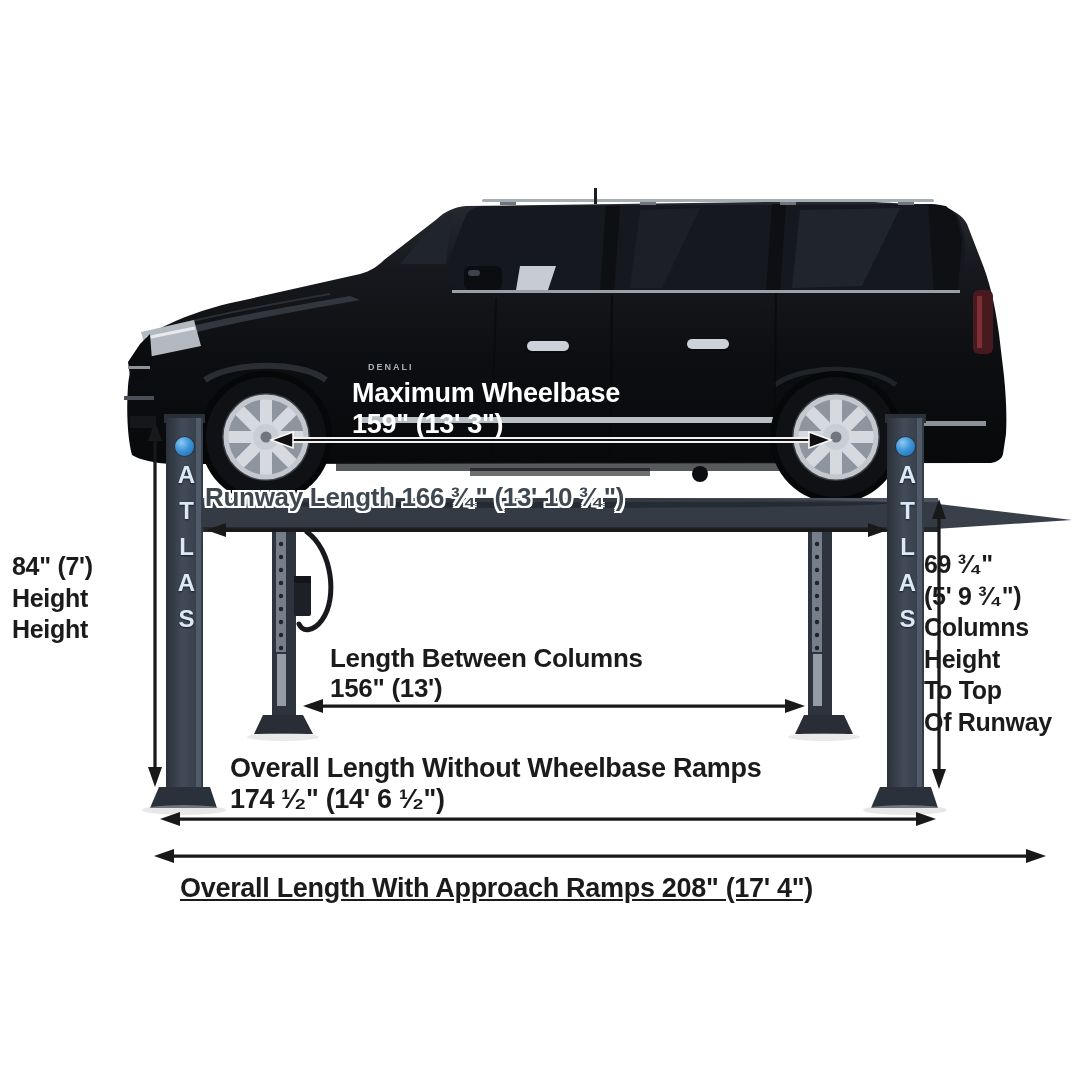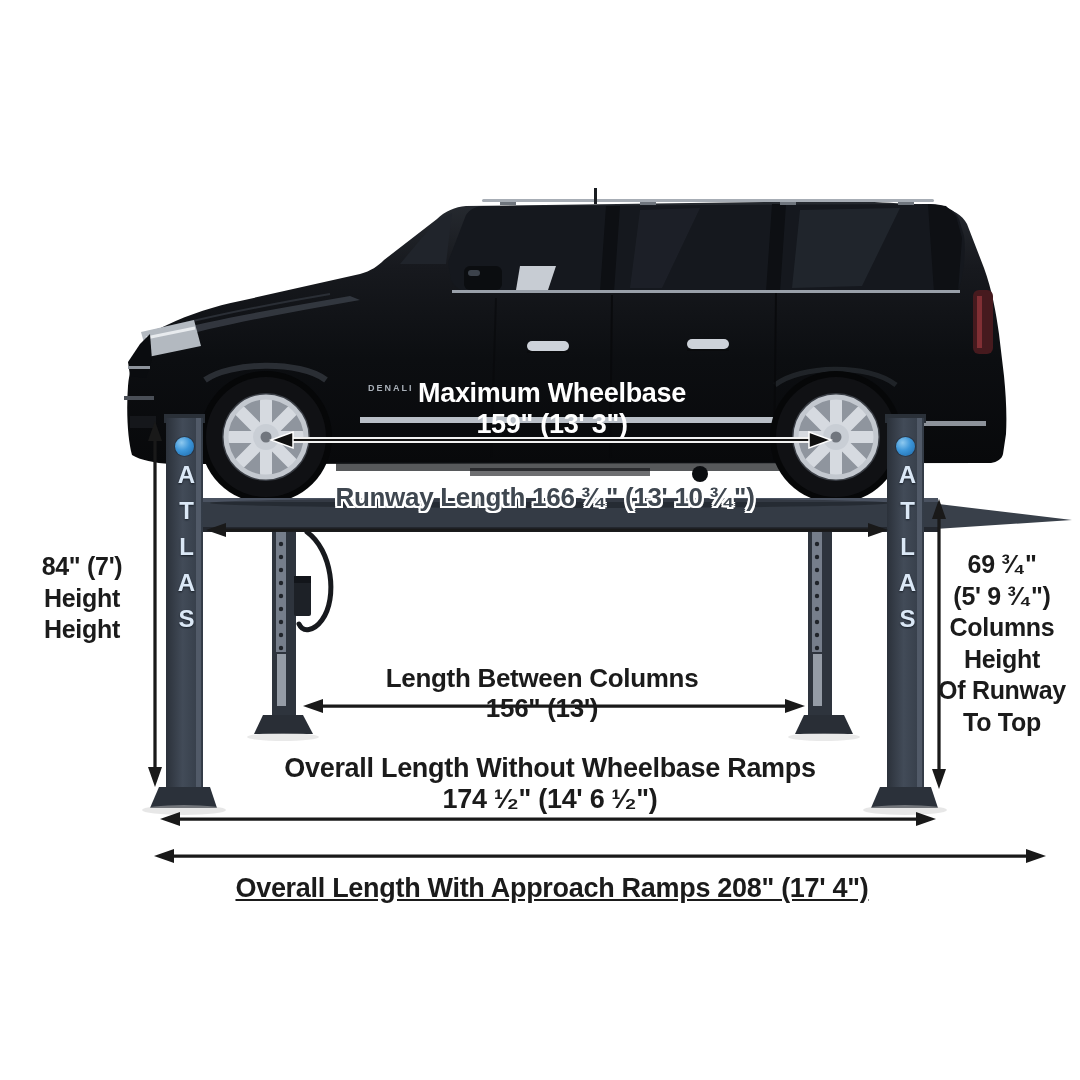--- a/index.html
+++ b/index.html
@@ -2,52 +2,52 @@
 <html><head>
 <meta charset="utf-8">
 <style>
   html,body{margin:0;padding:0;background:#ffffff;}
   .stage{
     position:relative;width:1080px;height:1080px;background:#ffffff;overflow:hidden;
     font-family:"Liberation Sans","DejaVu Sans",sans-serif;
   }
   .stage svg{position:absolute;left:0;top:0;}
   .lbl{
-    position:absolute;font-weight:bold;color:#1b1b1b;text-align:center;
+    position:absolute;font-weight:bold;color:#1b1b1b;
     letter-spacing:-0.3px;line-height:1.14;white-space:nowrap;
   }
   .lbl div{white-space:nowrap;}
   .wheelbase-lbl{left:352px;top:378px;width:400px;font-size:27px;color:#ffffff;}
   .runway-lbl{
     left:205px;top:483px;width:680px;font-size:26px;color:#3f4750;
     text-shadow:-2px -2px 0 #fff,2px -2px 0 #fff,-2px 2px 0 #fff,2px 2px 0 #fff,
                  0 -2px 0 #fff,0 2px 0 #fff,-2px 0 0 #fff,2px 0 0 #fff;
   }
   .colheight-lbl{left:12px;top:551px;width:140px;font-size:25px;line-height:1.26;}
   .lifting-lbl{left:924px;top:549px;width:156px;font-size:25px;line-height:1.26;}
-  .between-lbl{left:330px;top:644px;width:424px;font-size:26px;margin-top:20px;}
+  .between-lbl{left:330px;top:644px;width:424px;font-size:26px;}
   .overall-no-lbl{left:230px;top:753px;width:640px;font-size:27px;}
   .overall-with-lbl{left:180px;top:873px;width:744px;font-size:27px;text-decoration:underline;}
   .atlas{
     position:absolute;writing-mode:vertical-rl;text-orientation:upright;
     font-weight:bold;font-size:24px;letter-spacing:9px;color:#dbe8f6;
     text-shadow:0 1px 2px rgba(10,16,24,.75);
   }
   .atlas.left{left:172px;top:461px;}
   .atlas.right{left:893px;top:461px;}
   .logo{
     position:absolute;width:19px;height:19px;border-radius:50%;
     background:radial-gradient(circle at 35% 30%, #8ec9ef 0%, #3c95d8 45%, #1b67a8 100%);
     box-shadow:0 0 0 1px rgba(10,30,50,.35);
   }
   .logo.left{left:175px;top:437px;}
   .logo.right{left:896px;top:437px;}
   .denali{
     position:absolute;left:368px;top:362px;font-size:9px;font-weight:bold;
-    color:#a9b0b8;letter-spacing:2px;margin-top:21px;
+    color:#a9b0b8;letter-spacing:2px;
   }
 </style>
 </head>
 <body>
 
 <div class="stage">
 
 <svg width="1080" height="1080" viewBox="0 0 1080 1080">
   <defs>
     <linearGradient id="bodyGrad" x1="0" y1="0" x2="0" y2="1">
@@ -295,22 +295,22 @@
     <div>84" (7')</div>
     <div>Height</div>
     <div>Height</div>
   </div>
 
   <div class="lbl lifting-lbl">
     <div>69 ³⁄₄"</div>
     <div>(5' 9 ³⁄₄")</div>
     <div>Columns</div>
     <div>Height</div>
+    <div>To Top</div>
     <div>Of Runway</div>
-    <div>To Top</div>
   </div>
 
   <div class="lbl between-lbl">
     <div>Length Between Columns</div>
     <div>156" (13')</div>
   </div>
 
   <div class="lbl overall-no-lbl">
     <div>Overall Length Without Wheelbase Ramps</div>
     <div>174 ¹⁄₂" (14' 6 ¹⁄₂")</div>

